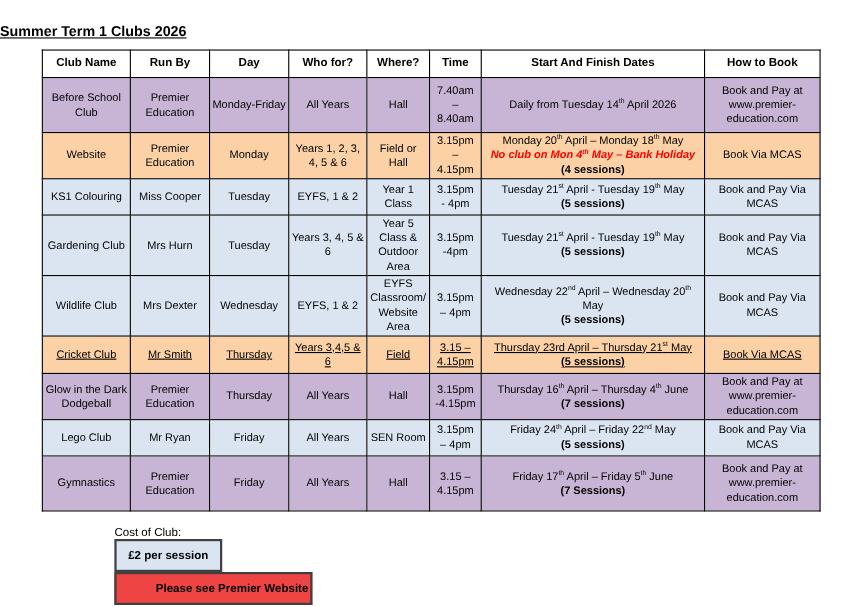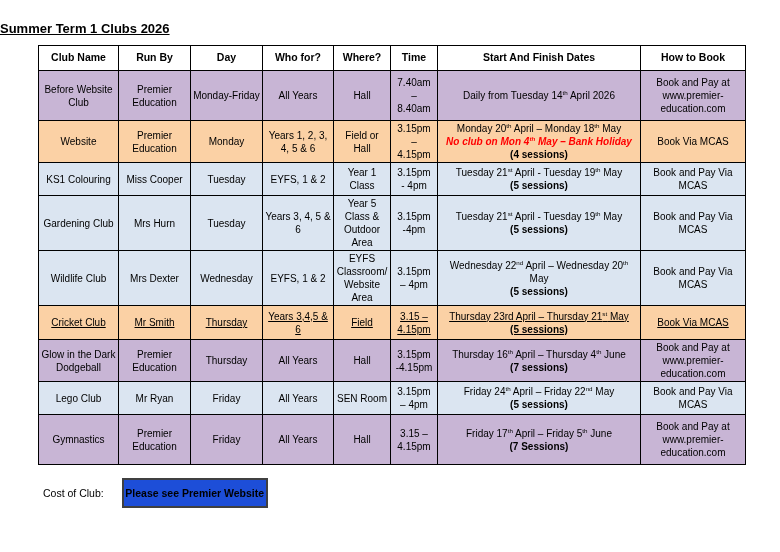--- a/index.html
+++ b/index.html
@@ -44,35 +44,35 @@
   td.book-cell { font-size: 9.5px; white-space: pre-line; }
   td.dates-cell { font-size: 9.5px; }
   .date-note { color: #FF0000; font-weight: bold; font-style: italic; }
   .date-sessions { font-weight: bold; }
   sup { font-size: 0.62em; line-height: 0; }
   tr.bg-purple td { background: #C8B5D5; }
   tr.bg-orange td { background: #FBD1A5; }
   tr.bg-blue   td { background: #DBE5F1; }
   .legend {
     display: flex;
-    align-items: center;
-    margin: 13px 0 0 43px;
+    margin: 13px 0 0 104px;
+    flex-direction: column;
   }
   .legend-label { font-size: 10.5px; margin-right: 18px; }
   .legend-box {
     border: 2px solid #404040;
     font-size: 10.5px;
     font-weight: bold;
     padding: 7px 0;
     text-align: center;
     margin-right: 9px;
   }
   .box-orange { background: #FBD1A5; width: 100px; }
   .box-blue   { background: #DBE5F1; width: 94px; }
-  .box-purple { background: #1d4ed8; width: 142px; }
+  .box-purple { background: #ef4444; width: 142px; padding-left: 34px; }
 </style>
 </head>
 <body>
 
 <div class="title">Summer Term 1 Clubs 2026</div>
 
 <table class="clubs">
   <colgroup>
     <col style="width:80px">
       <col style="width:72px">
@@ -90,21 +90,21 @@
       <th>Day</th>
       <th>Who for?</th>
       <th>Where?</th>
       <th>Time</th>
       <th>Start And Finish Dates</th>
       <th>How to Book</th>
     </tr>
   </thead>
   <tbody id="clubs-tbody">
       <tr class="bg-purple" style="height: 50px;">
-    <td>Before Website Club</td>
+    <td>Before School Club</td>
     <td>Premier Education</td>
     <td>Monday-Friday</td>
     <td>All Years</td>
     <td>Hall</td>
     <td class="pre">7.40am
 –
 8.40am</td>
     <td class="dates-cell">
       <div>Daily from Tuesday 14<sup>th</sup> April 2026</div>
       <div class="date-note"></div>
@@ -237,14 +237,15 @@
     </td>
     <td class="book-cell">Book and Pay at
 www.premier-
 education.com</td>
   </tr>
     </tbody>
 </table>
 
 <div class="legend">
   <span class="legend-label">Cost of Club:</span>
+  <span class="legend-box box-blue">£2 per session</span>
   <span class="legend-box box-purple">Please see Premier Website</span>
 </div>
 
 </body></html>

